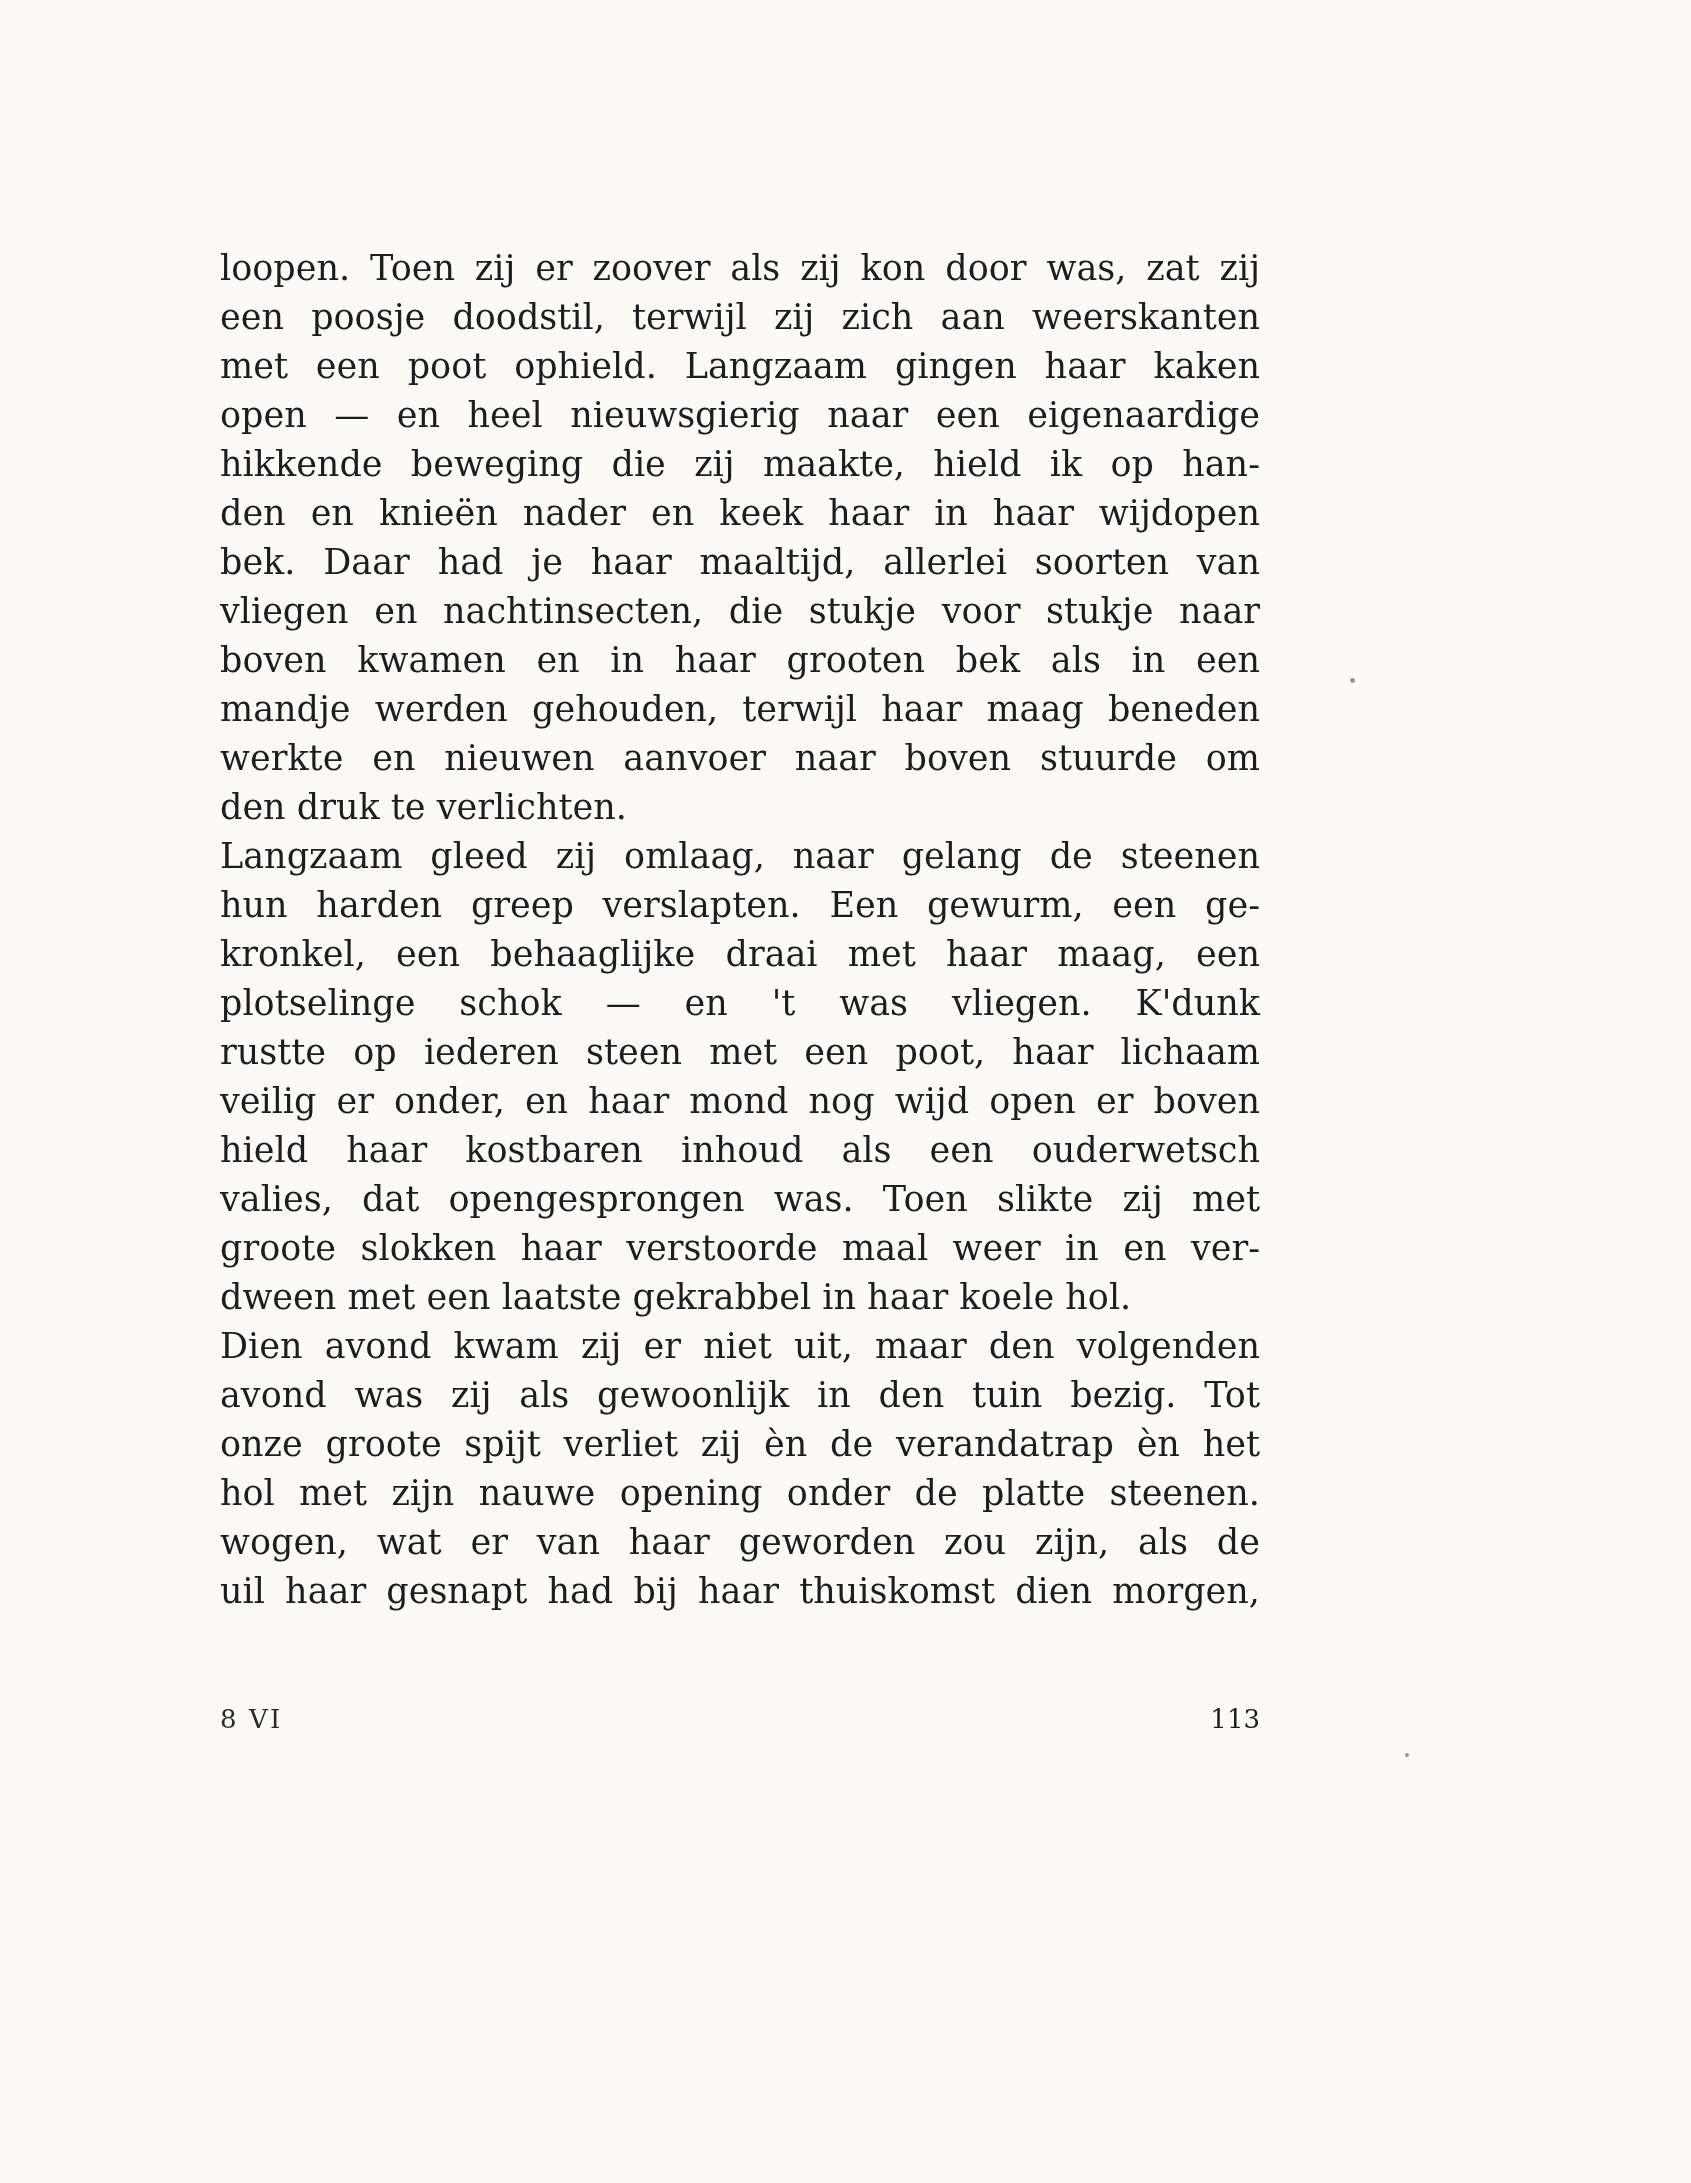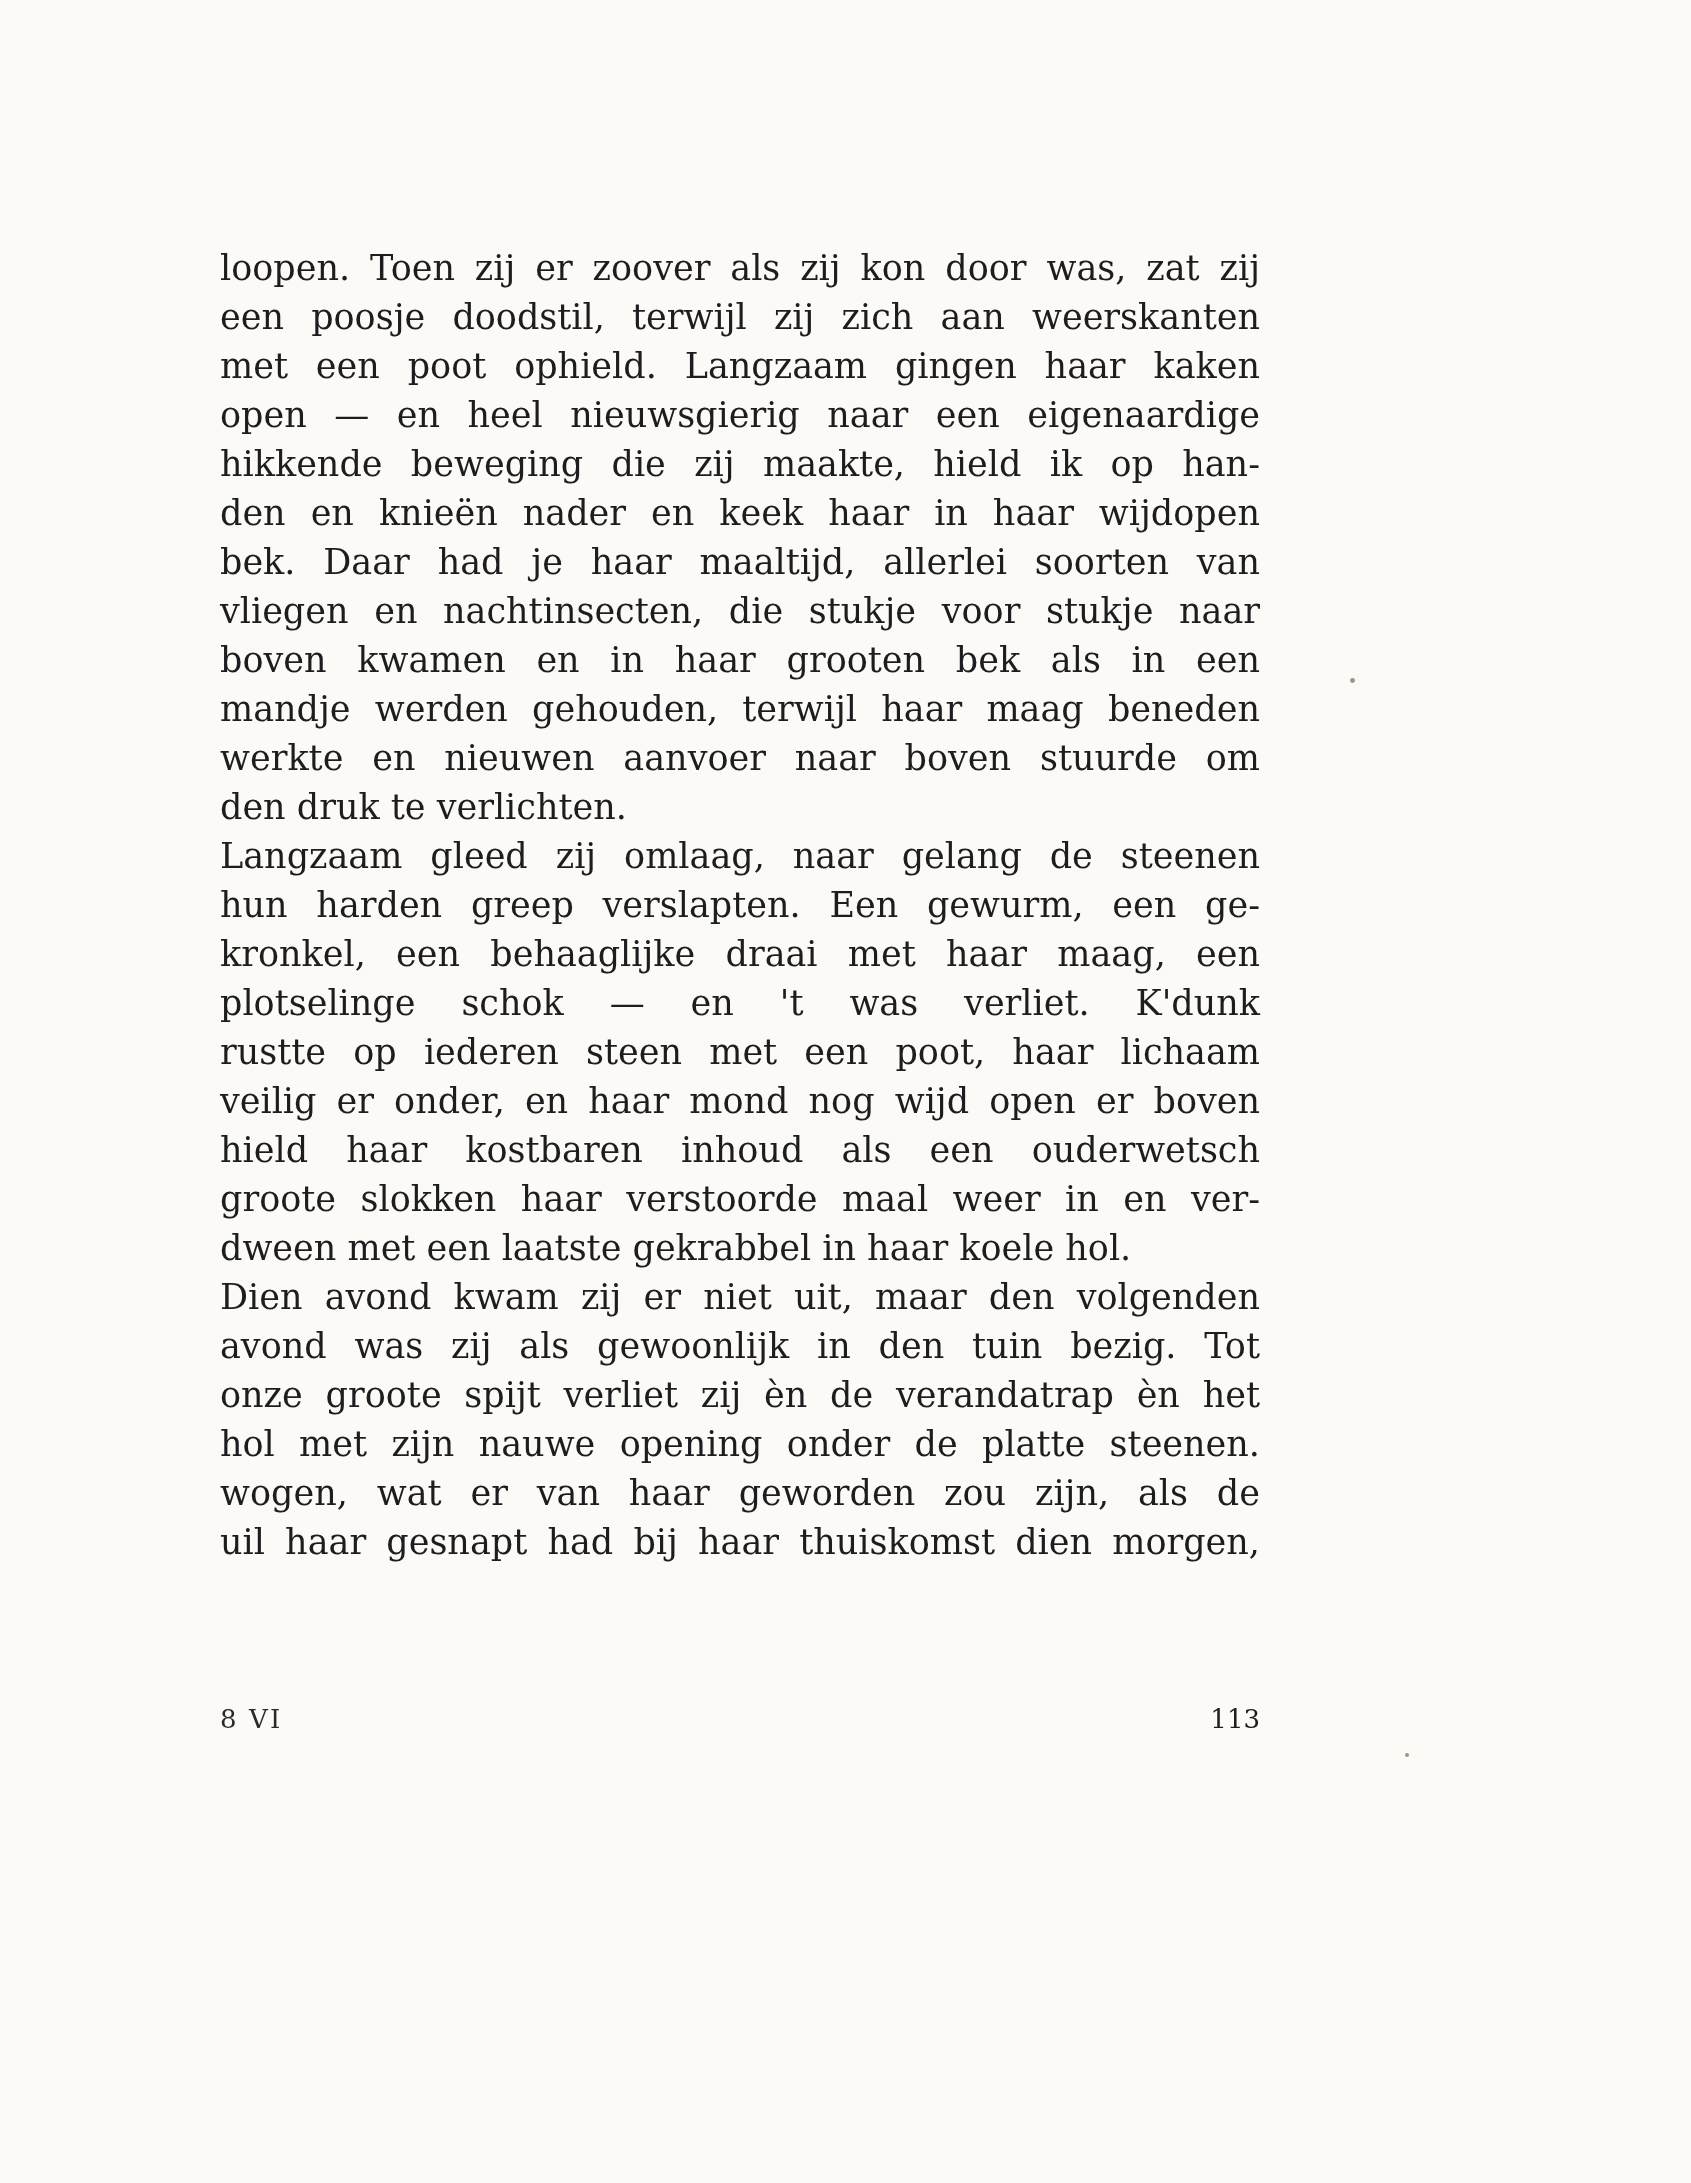--- a/index.html
+++ b/index.html
@@ -74,24 +74,25 @@
       <div class="line">den en knieën nader en keek haar in haar wijdopen</div>
       <div class="line">bek. Daar had je haar maaltijd, allerlei soorten van</div>
       <div class="line">vliegen en nachtinsecten, die stukje voor stukje naar</div>
       <div class="line">boven kwamen en in haar grooten bek als in een</div>
       <div class="line">mandje werden gehouden, terwijl haar maag beneden</div>
       <div class="line">werkte en nieuwen aanvoer naar boven stuurde om</div>
       <div class="line left">den druk te verlichten.</div>
       <div class="line">Langzaam gleed zij omlaag, naar gelang de steenen</div>
       <div class="line">hun harden greep verslapten. Een gewurm, een ge-</div>
       <div class="line">kronkel, een behaaglijke draai met haar maag, een</div>
-      <div class="line">plotselinge schok — en 't was verliet. K'dunk</div>
+      <div class="line">plotselinge schok — en 't was vliegen. K'dunk</div>
       <div class="line">rustte op iederen steen met een poot, haar lichaam</div>
       <div class="line">veilig er onder, en haar mond nog wijd open er boven</div>
       <div class="line">hield haar kostbaren inhoud als een ouderwetsch</div>
+      <div class="line">valies, dat opengesprongen was. Toen slikte zij met</div>
       <div class="line">groote slokken haar verstoorde maal weer in en ver-</div>
       <div class="line left">dween met een laatste gekrabbel in haar koele hol.</div>
       <div class="line">Dien avond kwam zij er niet uit, maar den volgenden</div>
       <div class="line">avond was zij als gewoonlijk in den tuin bezig. Tot</div>
       <div class="line">onze groote spijt verliet zij èn de verandatrap èn het</div>
       <div class="line">hol met zijn nauwe opening onder de platte steenen.</div>
       <div class="line">wogen, wat er van haar geworden zou zijn, als de</div>
       <div class="line">uil haar gesnapt had bij haar thuiskomst dien morgen,</div>
     </div>
 

